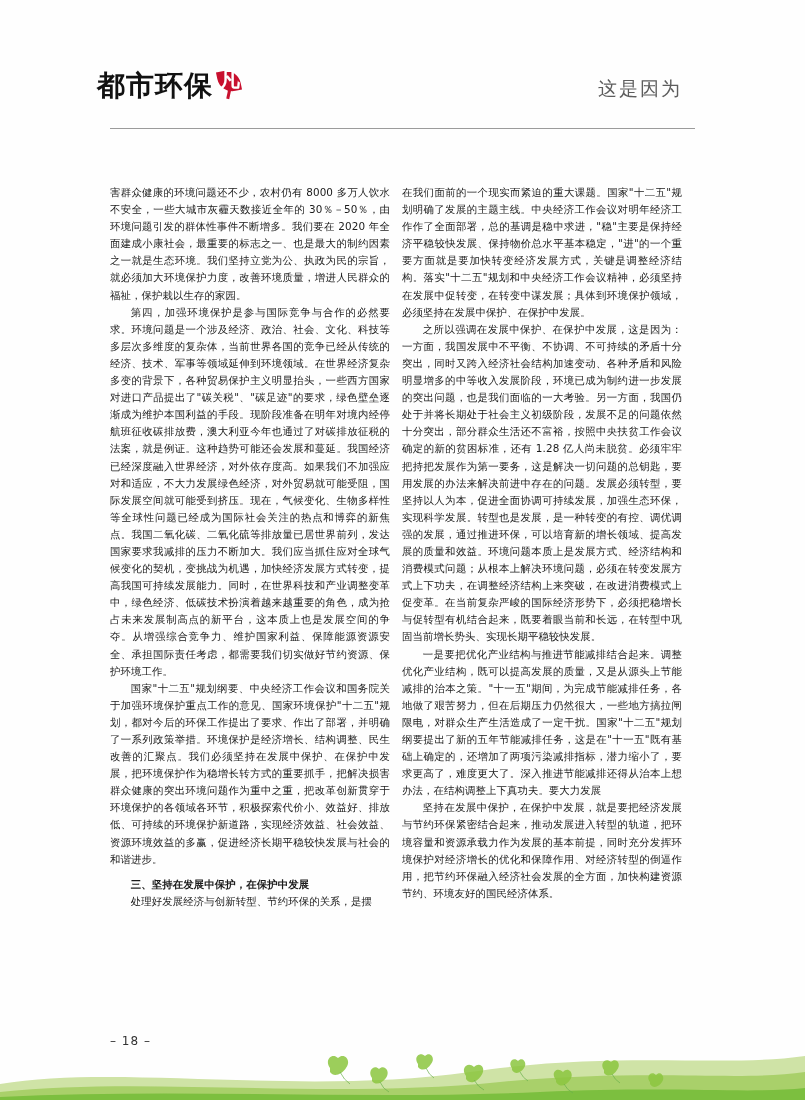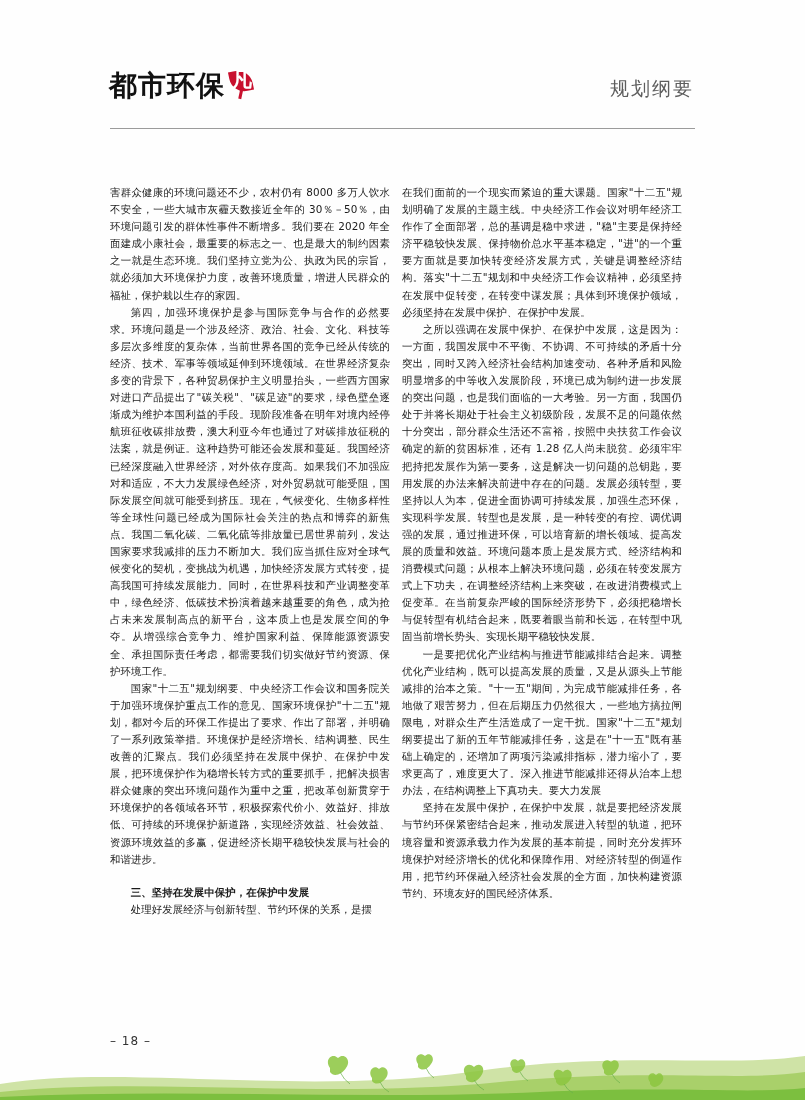--- a/index.html
+++ b/index.html
@@ -16,21 +16,21 @@
   }
   .page {
     position: absolute;
     inset: 0;
     background: #fefefe;
   }
 
   
   .masthead {
     position: absolute;
-    left: 109px;
+    left: 97px;
     top: 68px;
     width: 585px;
     height: 52px;
     text-align: right;
   }
   .logo-wrap {
     position: absolute;
     left: 0;
     top: 0;
     display: flex;
@@ -116,21 +116,21 @@
     text-align: justify;
     text-justify: inter-ideograph;
     letter-spacing: 0.1px;
   }
   .col p.indent {
     text-indent: 2em;
   }
   .col p.heading {
     font-weight: bold;
     text-indent: 2em;
-    margin-top: 16px;
+    margin-top: 8px;
   }
 
   
   .folio {
     position: absolute;
     left: 78px;
     top: 1034px;
     font-size: 12px;
     color: #333333;
     letter-spacing: 1px;
@@ -155,21 +155,21 @@
 
   <div class="masthead">
     <div class="logo-wrap">
       <span class="logo-text">都市环保</span>
       <span class="logo-mark">
         <span class="leaf"></span>
         <span class="stem"></span>
         <span class="glyph">凡</span>
       </span>
     </div>
-    <div class="section-label">规划纲要</div>
+    <div class="section-label">这是因为</div>
   </div>
   <div class="header-rule"></div>
 
   <div class="columns">
     <div class="col">
       <p>害群众健康的环境问题还不少，农村仍有 8000 多万人饮水不安全，一些大城市灰霾天数接近全年的 30％－50％，由环境问题引发的群体性事件不断增多。我们要在 2020 年全面建成小康社会，最重要的标志之一、也是最大的制约因素之一就是生态环境。我们坚持立党为公、执政为民的宗旨，就必须加大环境保护力度，改善环境质量，增进人民群众的福祉，保护栽以生存的家园。</p>
       <p class="indent">第四，加强环境保护是参与国际竞争与合作的必然要求。环境问题是一个涉及经济、政治、社会、文化、科技等多层次多维度的复杂体，当前世界各国的竞争已经从传统的经济、技术、军事等领域延伸到环境领域。在世界经济复杂多变的背景下，各种贸易保护主义明显抬头，一些西方国家对进口产品提出了"碳关税"、"碳足迹"的要求，绿色壁垒逐渐成为维护本国利益的手段。现阶段准备在明年对境内经停航班征收碳排放费，澳大利亚今年也通过了对碳排放征税的法案，就是例证。这种趋势可能还会发展和蔓延。我国经济已经深度融入世界经济，对外依存度高。如果我们不加强应对和适应，不大力发展绿色经济，对外贸易就可能受阻，国际发展空间就可能受到挤压。现在，气候变化、生物多样性等全球性问题已经成为国际社会关注的热点和博弈的新焦点。我国二氧化碳、二氧化硫等排放量已居世界前列，发达国家要求我减排的压力不断加大。我们应当抓住应对全球气候变化的契机，变挑战为机遇，加快经济发展方式转变，提高我国可持续发展能力。同时，在世界科技和产业调整变革中，绿色经济、低碳技术扮演着越来越重要的角色，成为抢占未来发展制高点的新平台，这本质上也是发展空间的争夺。从增强综合竞争力、维护国家利益、保障能源资源安全、承担国际责任考虑，都需要我们切实做好节约资源、保护环境工作。</p>
       <p class="indent">国家"十二五"规划纲要、中央经济工作会议和国务院关于加强环境保护重点工作的意见、国家环境保护"十二五"规划，都对今后的环保工作提出了要求、作出了部署，并明确了一系列政策举措。环境保护是经济增长、结构调整、民生改善的汇聚点。我们必须坚持在发展中保护、在保护中发展，把环境保护作为稳增长转方式的重要抓手，把解决损害群众健康的突出环境问题作为重中之重，把改革创新贯穿于环境保护的各领域各环节，积极探索代价小、效益好、排放低、可持续的环境保护新道路，实现经济效益、社会效益、资源环境效益的多赢，促进经济长期平稳较快发展与社会的和谐进步。</p>
       <p class="heading">三、坚持在发展中保护，在保护中发展</p>
       <p class="indent">处理好发展经济与创新转型、节约环保的关系，是摆</p>

